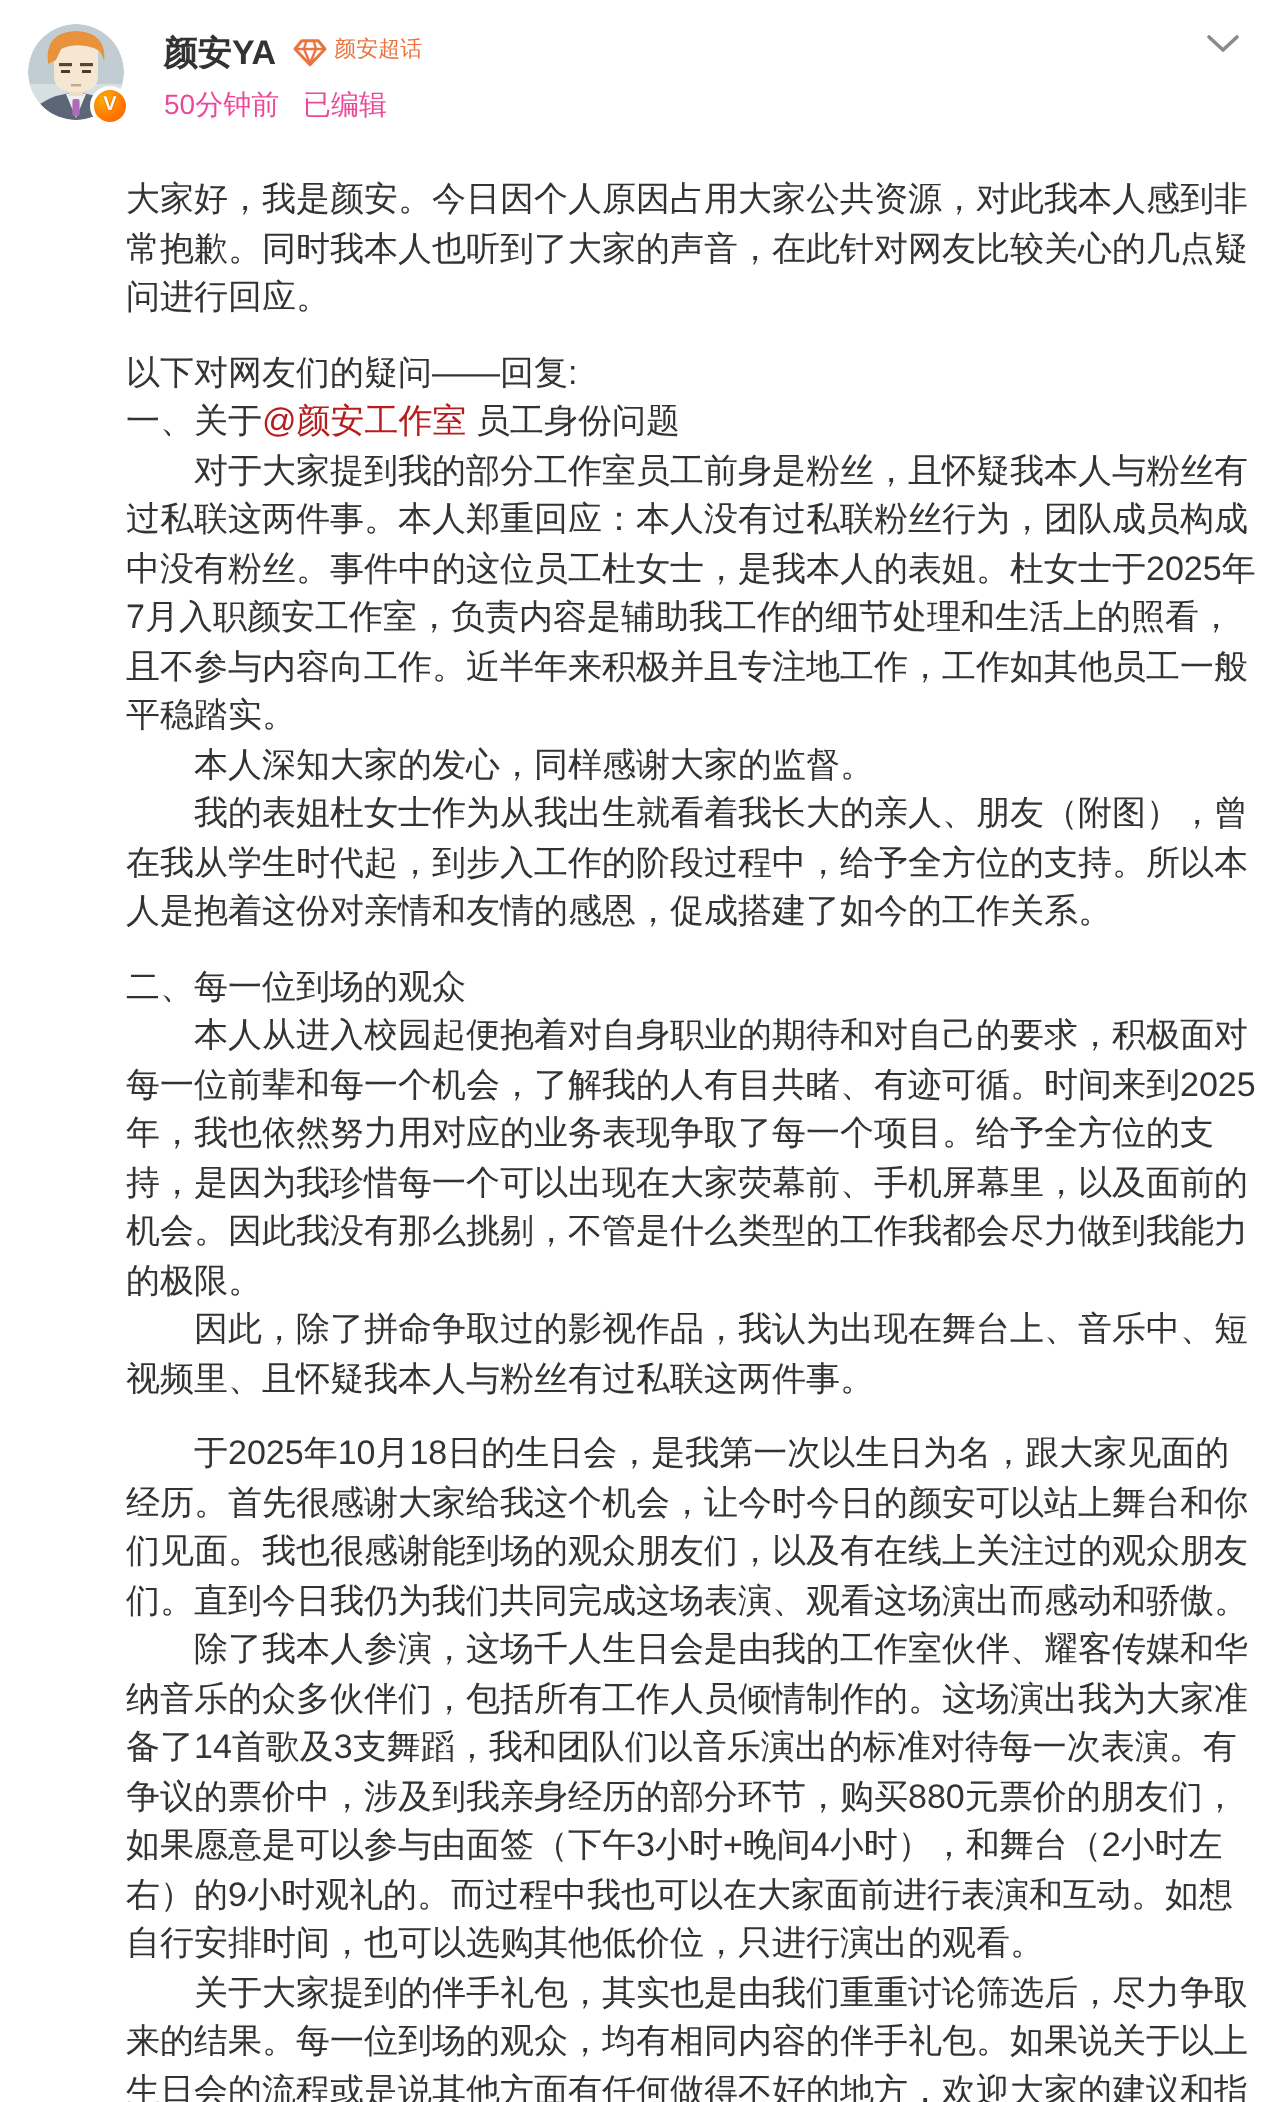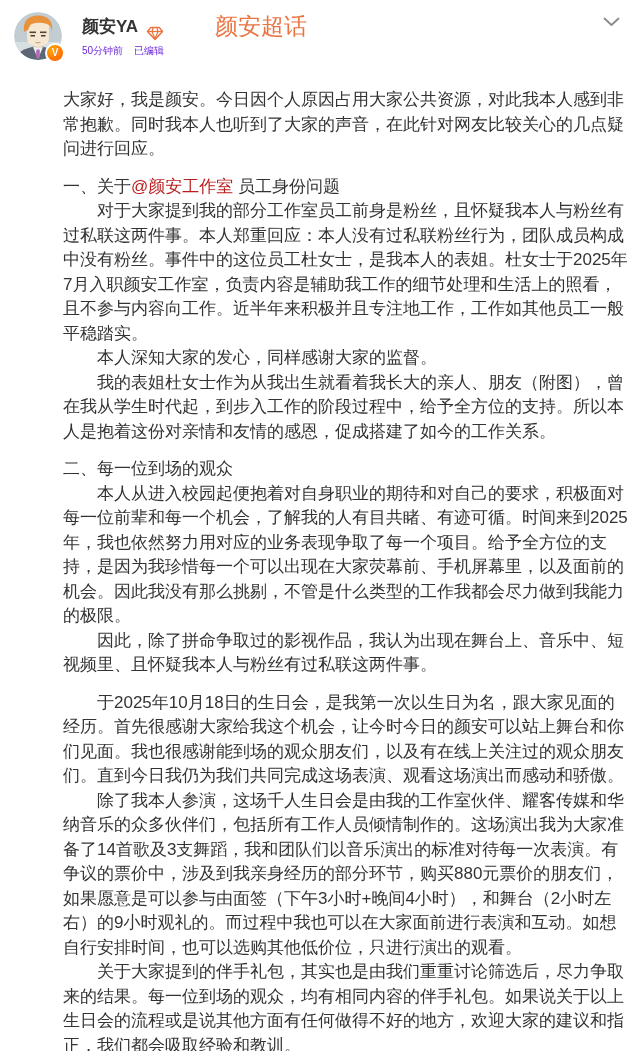--- a/index.html
+++ b/index.html
@@ -61,32 +61,31 @@
     height: 22px;
   }
   .author {
     font-size: 17px;
     font-weight: 700;
     color: #333333;
     cursor: pointer;
   }
   .supertopic {
     display: inline-flex;
-    align-items: flex-end;
+    align-items: flex-start;
     margin-left: 8px;
     color: #eb7340;
-    font-size: 23px;
-    cursor: pointer;
-    gap: 48px;
+    font-size: 11px;
+    cursor: pointer;
   }
   .supertopic svg { margin-right: 3px; display:block; }
   .meta-row {
     margin-top: 7px;
-    font-size: 10px;
-    color: #6d28d9;
+    font-size: 14px;
+    color: #ec4899;
   }
   .meta-row .edited { margin-left: 8px; }
   .chevron {
     position: absolute;
     top: 17px;
     right: 22px;
     cursor: pointer;
   }
   
   .content {
@@ -173,20 +172,21 @@
 
     <svg class="chevron" width="17" height="10" viewBox="0 0 17 10" fill="none" xmlns="http://www.w3.org/2000/svg">
       <polyline points="1.5,1.5 8.5,8 15.5,1.5" stroke="#8a8a8a" stroke-width="1.8" stroke-linecap="round" stroke-linejoin="round"></polyline>
     </svg>
   </div>
 
   <div class="content">
     <p>大家好，我是颜安。今日因个人原因占用大家公共资源，对此我本人感到非常抱歉。同时我本人也听到了大家的声音，在此针对网友比较关心的几点疑问进行回应。</p>
     <div class="gap"></div>
 
+    <p>以下对网友们的疑问——回复:</p>
 
     <p><span>一、关于</span><a class="mention">@颜安工作室</a><span> 员工身份问题</span></p>
     <p>　　对于大家提到我的部分工作室员工前身是粉丝，且怀疑我本人与粉丝有过私联这两件事。本人郑重回应：本人没有过私联粉丝行为，团队成员构成中没有粉丝。事件中的这位员工杜女士，是我本人的表姐。杜女士于2025年7月入职颜安工作室，负责内容是辅助我工作的细节处理和生活上的照看，且不参与内容向工作。近半年来积极并且专注地工作，工作如其他员工一般平稳踏实。</p>
     <p>　　本人深知大家的发心，同样感谢大家的监督。</p>
     <p>　　我的表姐杜女士作为从我出生就看着我长大的亲人、朋友（附图），曾在我从学生时代起，到步入工作的阶段过程中，给予全方位的支持。所以本人是抱着这份对亲情和友情的感恩，促成搭建了如今的工作关系。</p>
     <div class="gap"></div>
 
     <p>二、每一位到场的观众</p>
     <p>　　本人从进入校园起便抱着对自身职业的期待和对自己的要求，积极面对每一位前辈和每一个机会，了解我的人有目共睹、有迹可循。时间来到2025年，我也依然努力用对应的业务表现争取了每一个项目。给予全方位的支持，是因为我珍惜每一个可以出现在大家荧幕前、手机屏幕里，以及面前的机会。因此我没有那么挑剔，不管是什么类型的工作我都会尽力做到我能力的极限。</p>
     <p>　　因此，除了拼命争取过的影视作品，我认为出现在舞台上、音乐中、短视频里、且怀疑我本人与粉丝有过私联这两件事。</p>

